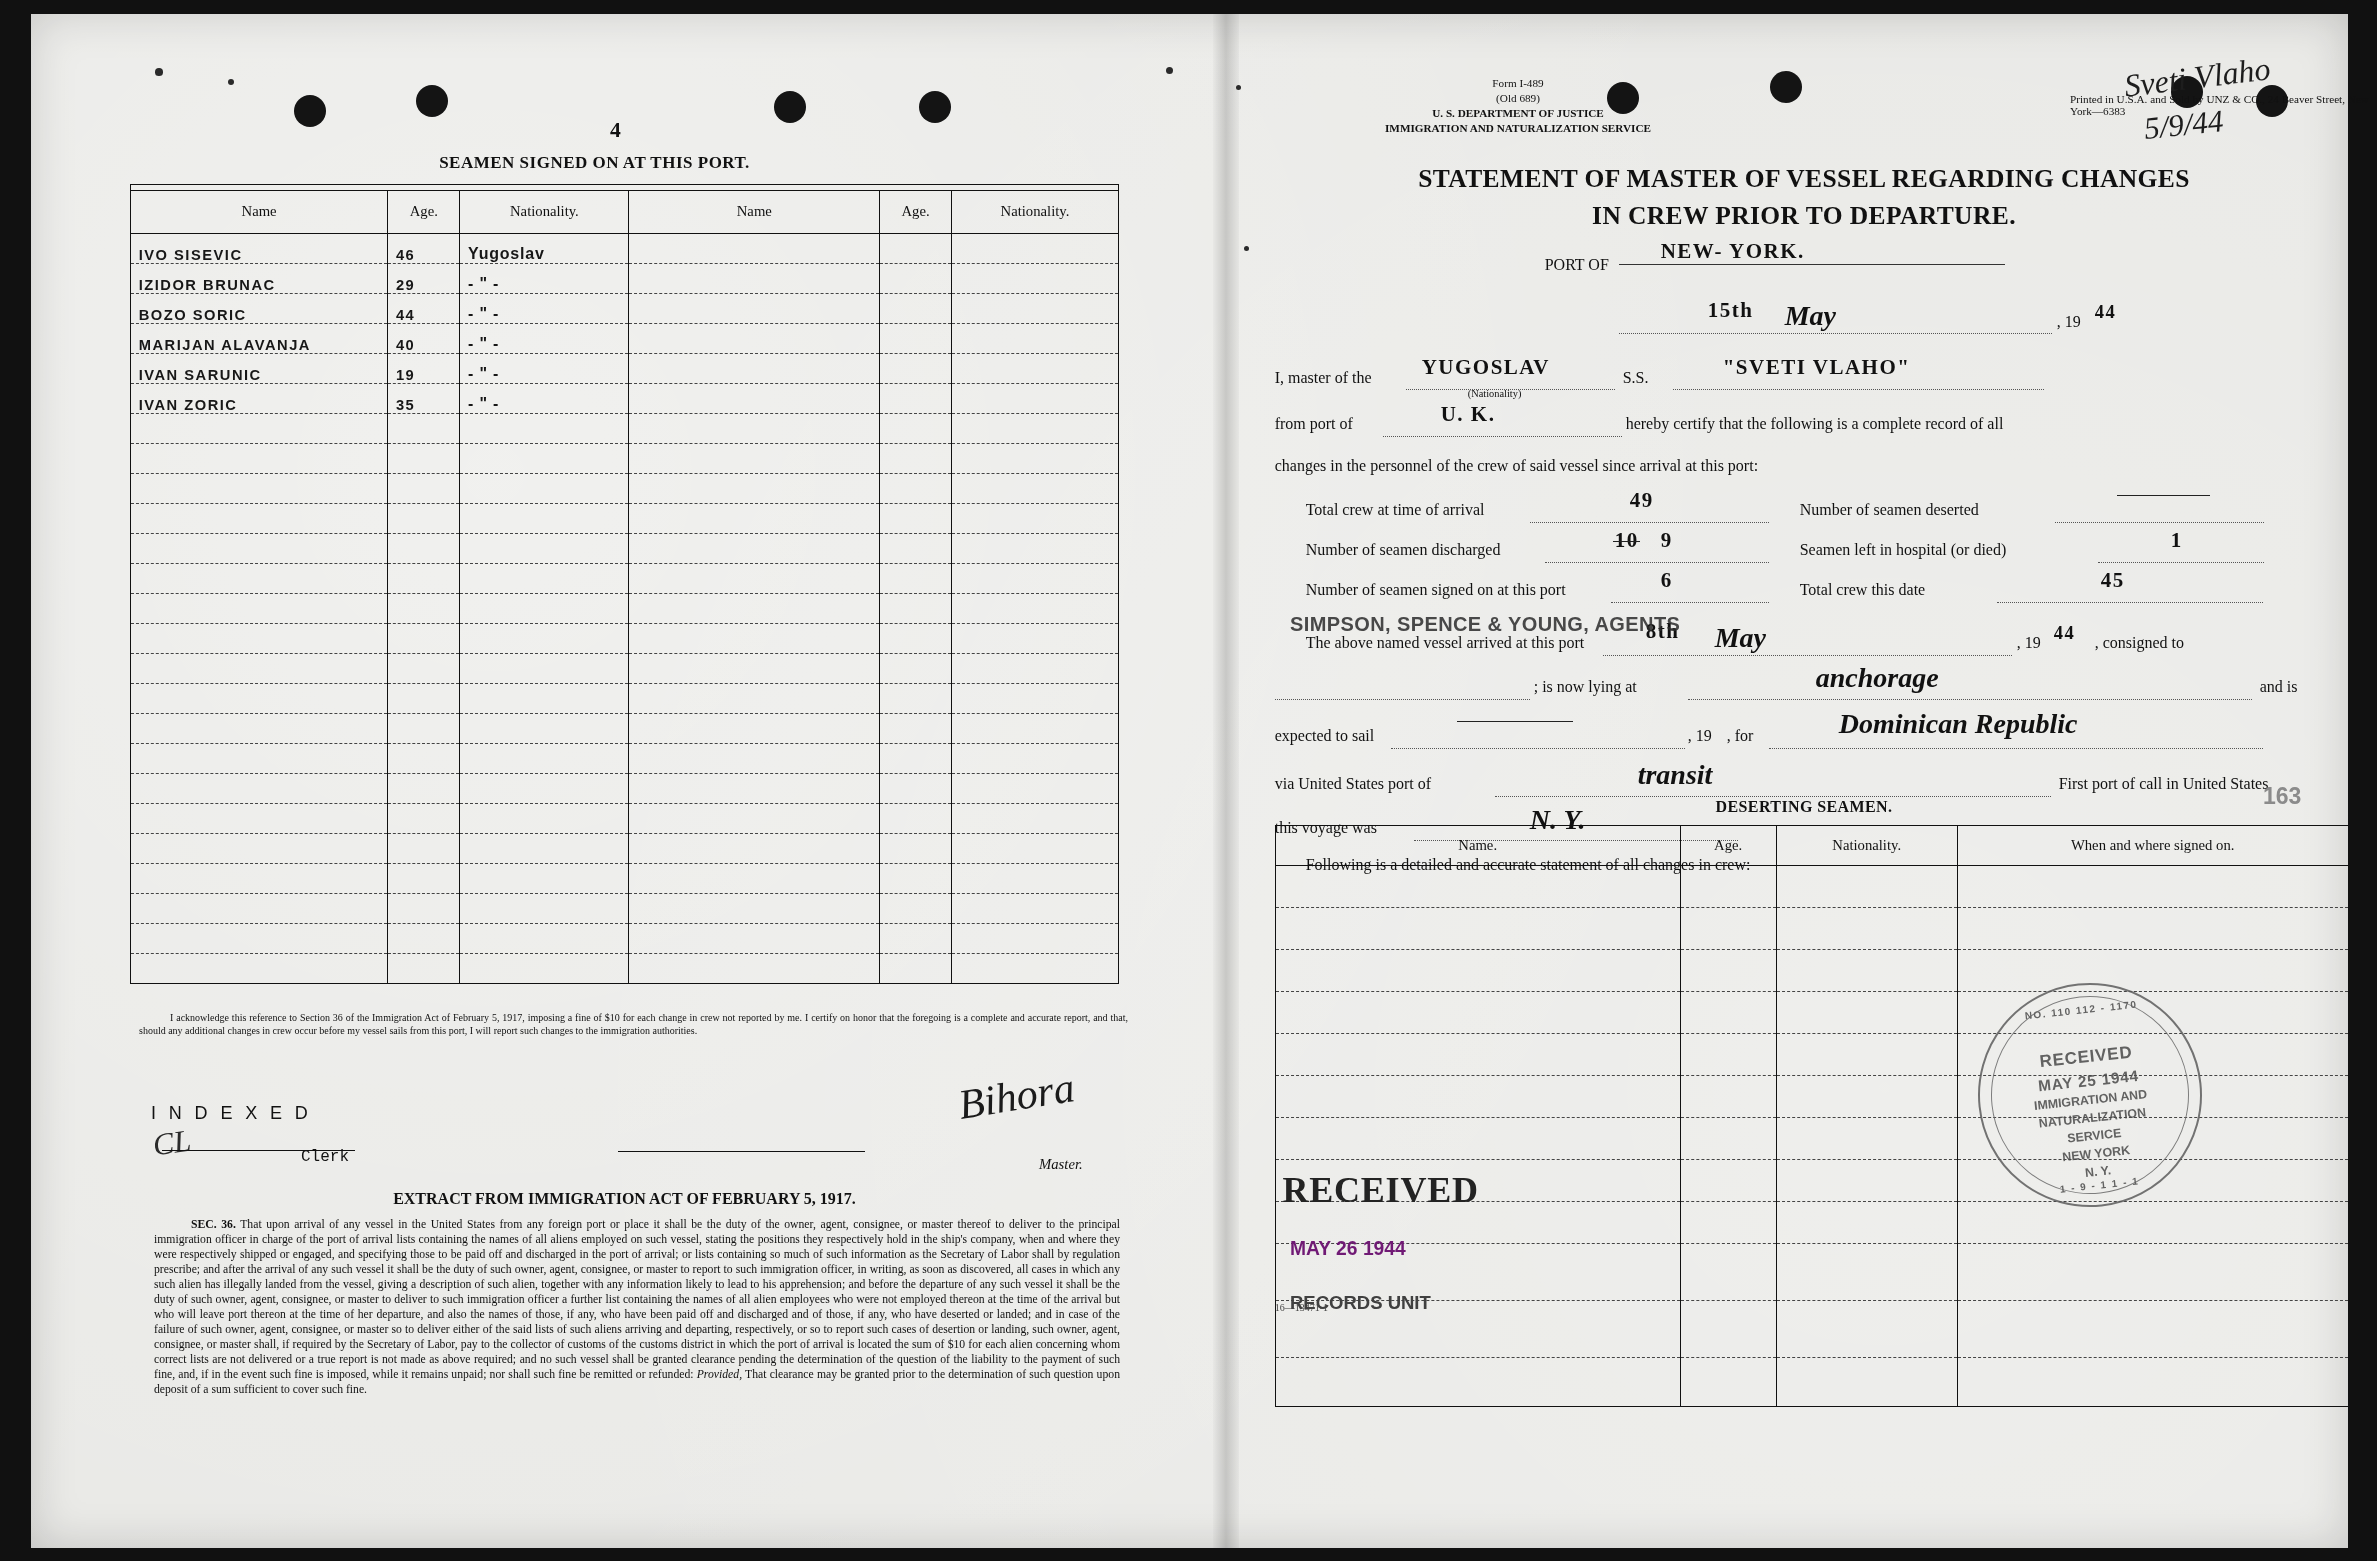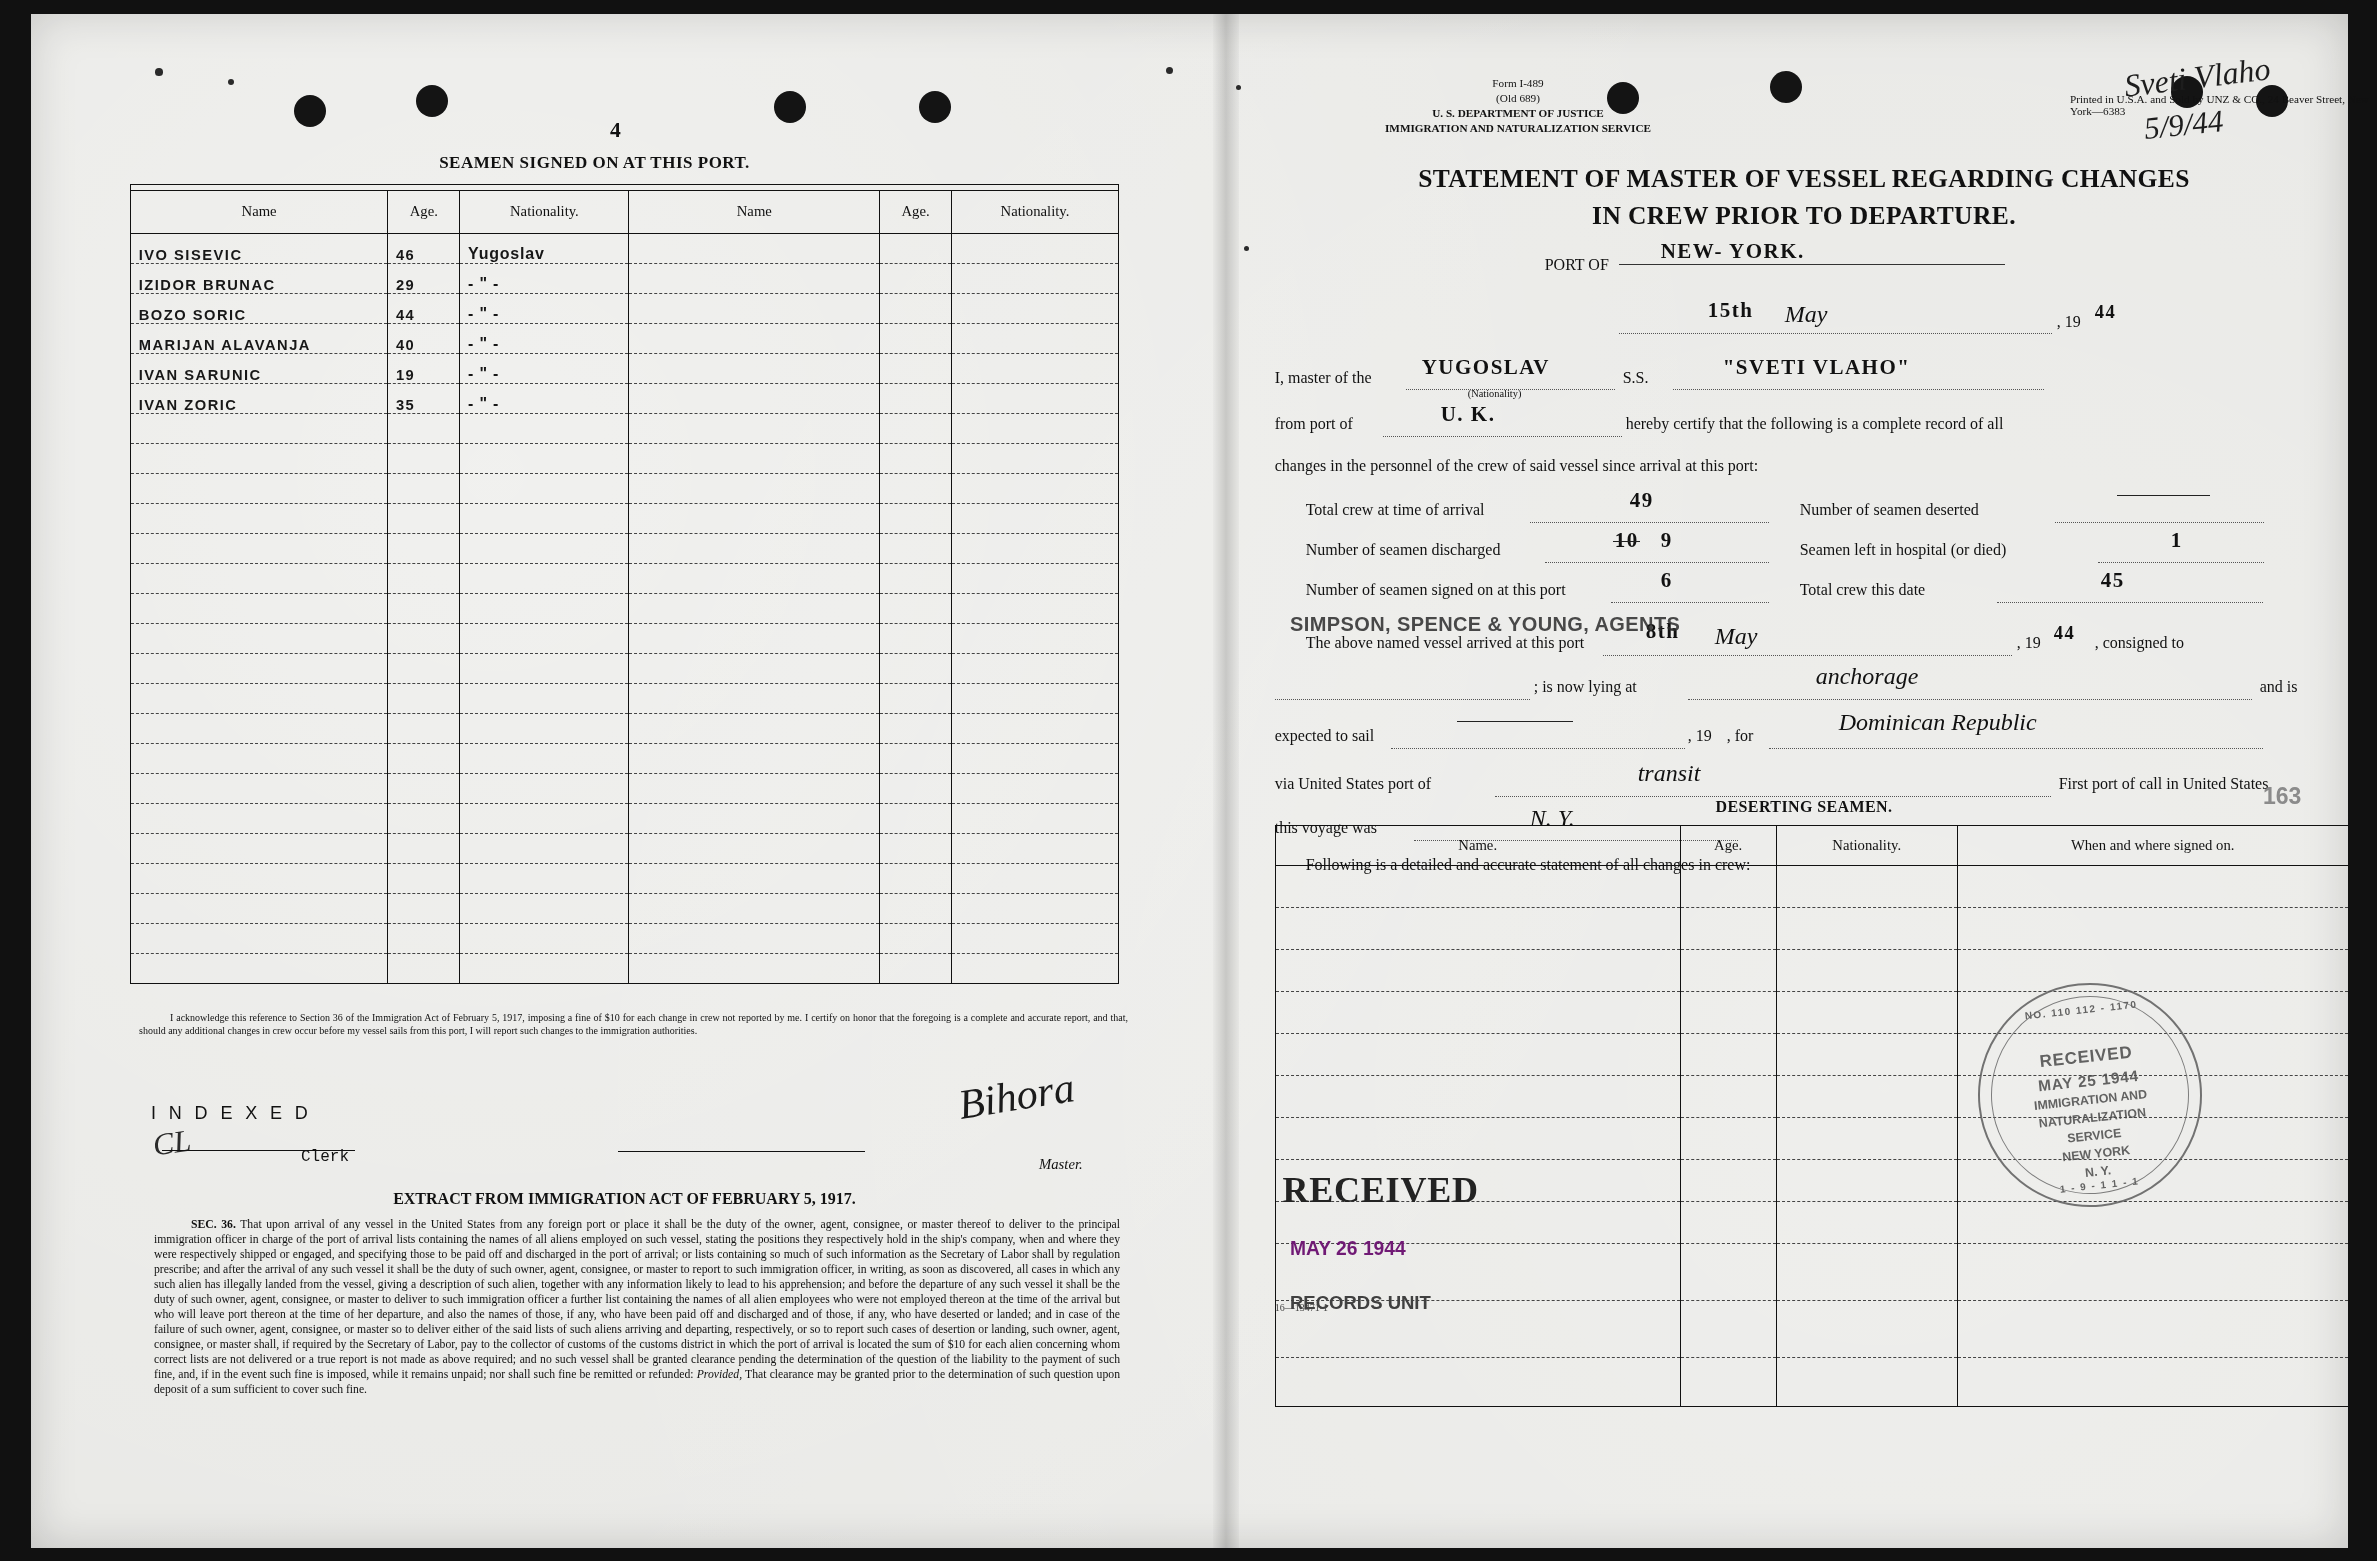--- a/index.html
+++ b/index.html
@@ -57,21 +57,21 @@
   .formno .b{font-weight:bold;}
   .printed{position:absolute;left:803px;top:48px;font-size:11.2px;}
   .righttitle{position:absolute;left:0;top:116px;width:1074px;text-align:center;
        font-size:25.5px;font-weight:bold;letter-spacing:0.4px;line-height:1.45;}
   .body{position:absolute;left:7.7px;top:201px;width:1081px;font-size:16px;line-height:1.0;}
   .row{position:relative;margin-bottom:9.3px;}
   .dot{border-bottom:0.8px dotted #555;display:inline-block;vertical-align:bottom;height:1.15em;}
   .solid{border-bottom:0.8px solid #333;display:inline-block;vertical-align:bottom;height:1.15em;}
   .natlbl{font-size:10.4px;}
   .hwr{font-family:"Liberation Serif",serif;font-weight:bold;letter-spacing:1.5px;font-size:21px;}
-  .hwcursive{font-family:"Liberation Serif",serif;font-style:italic;font-size:24px;}
+  .hwcursive{font-family:"Liberation Serif",serif;font-style:italic;font-size:28px;font-weight:bold;}
   table.desert{position:absolute;left:7.7px;top:780px;width:1074px;border-collapse:collapse;}
   table.desert th,table.desert td{border-left:0.8px solid #111;border-right:0.8px solid #111;}
   table.desert thead th{border-top:1.9px solid #111;border-bottom:0.8px solid #111;height:37px;
        font-weight:normal;font-size:14.7px;text-align:center;}
   table.desert td{height:39px;}
   .dname{width:402px;}.dage{width:93px;}.dnat{width:178px;}
   .agents{position:absolute;left:23px;top:568px;font-family:"Liberation Sans",sans-serif;
       font-size:20px;letter-spacing:0.4px;font-weight:bold;color:#2c2c2c;opacity:.85;}
   .recv-big{position:absolute;left:15.4px;top:1124px;font-family:"Liberation Serif",serif;
       font-size:36px;font-weight:bold;letter-spacing:0.8px;color:#232323;}

